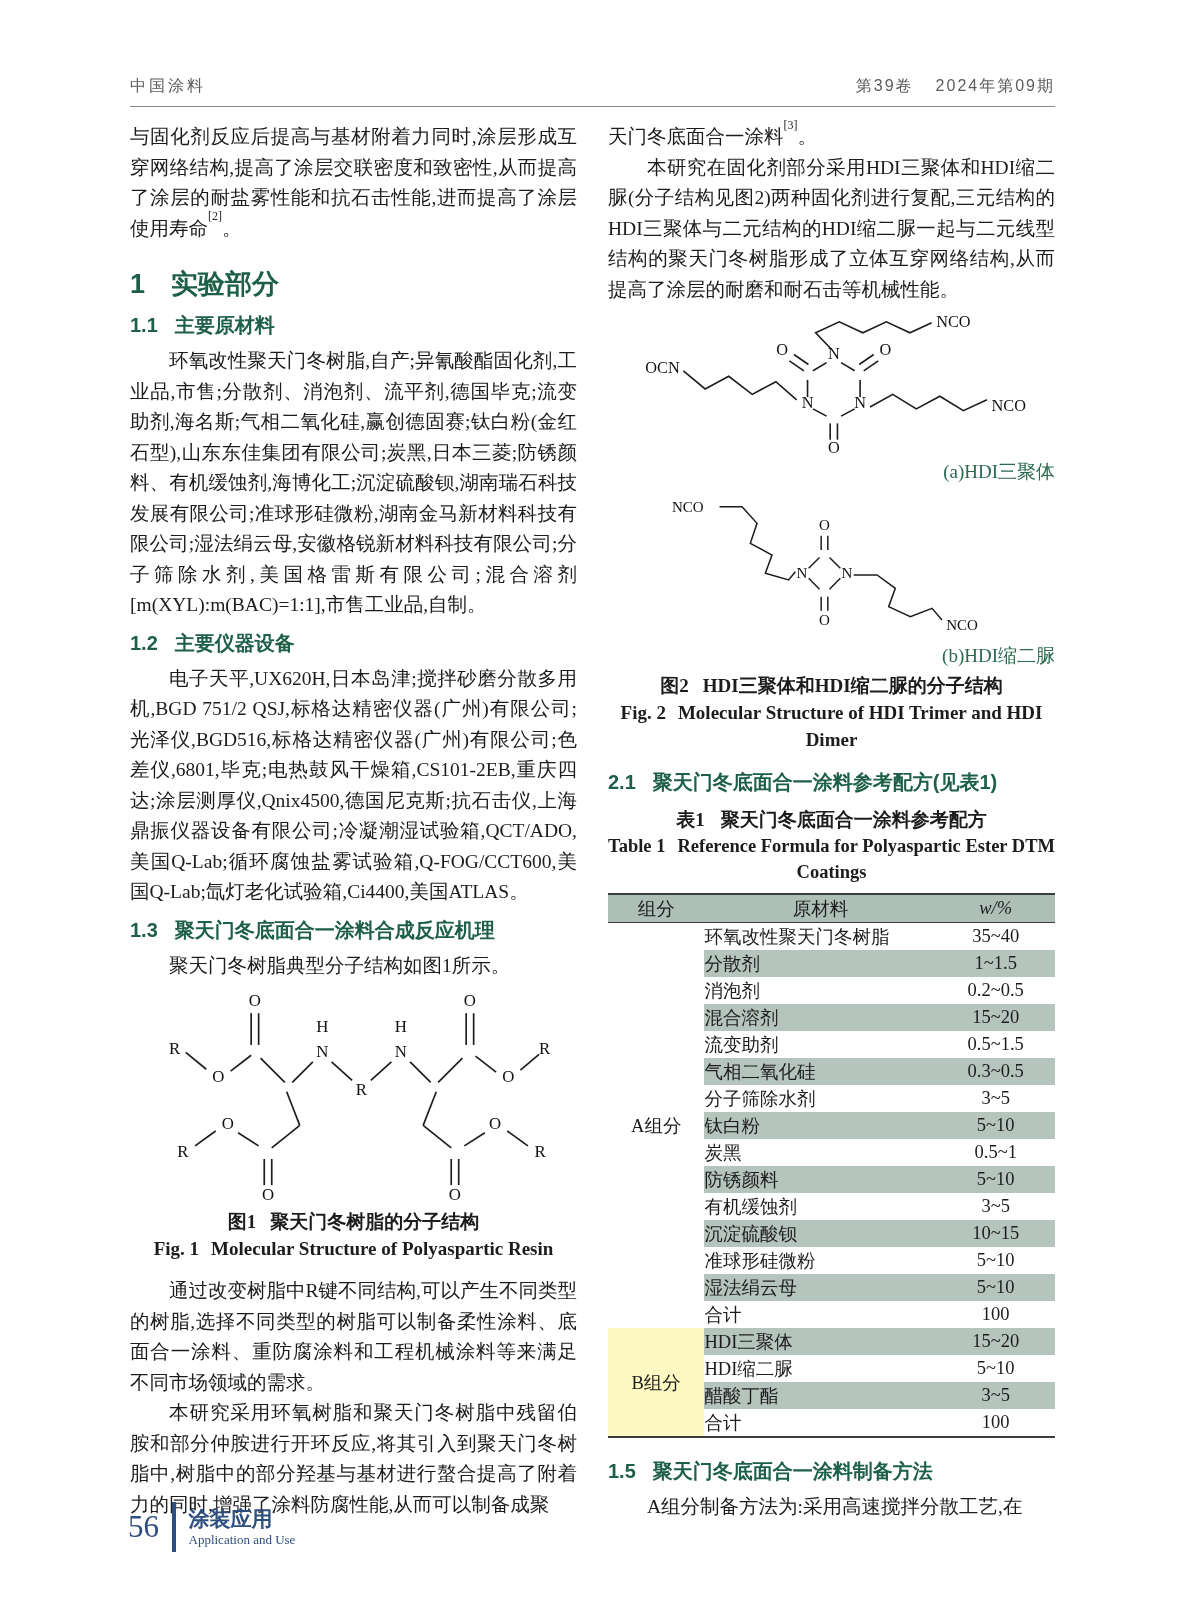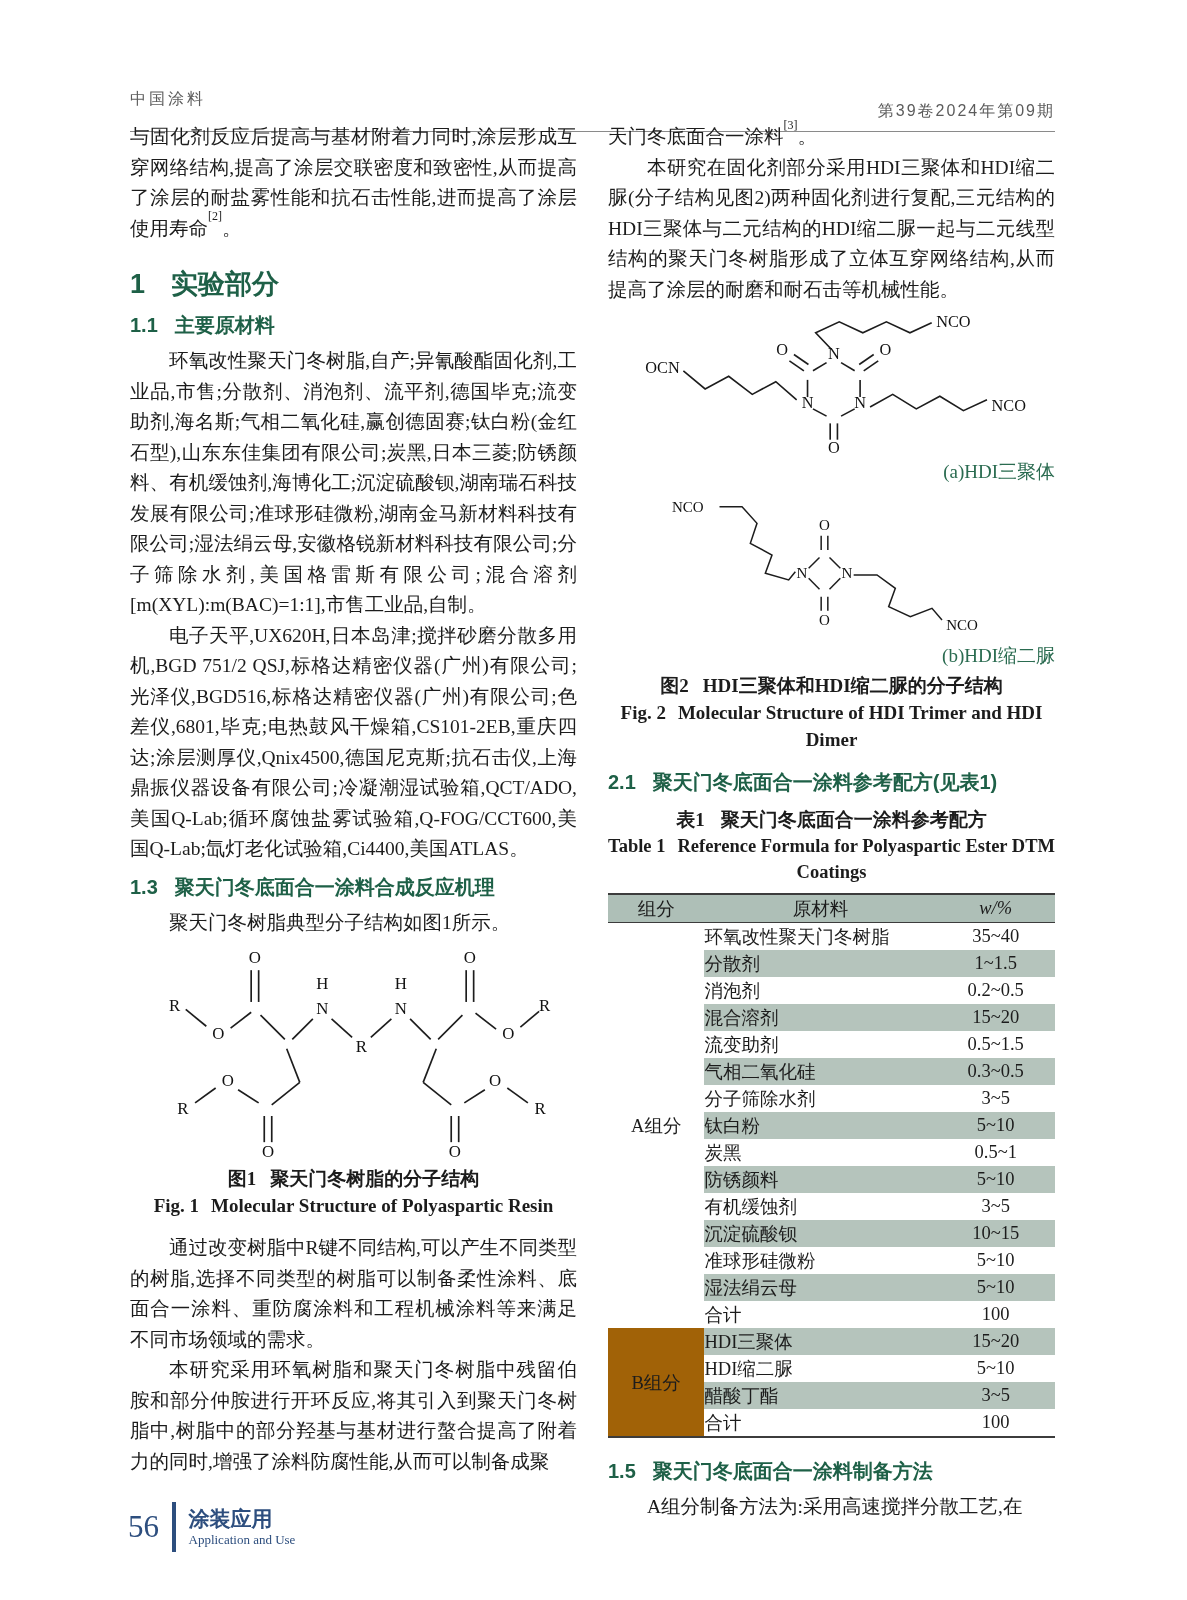--- a/index.html
+++ b/index.html
@@ -3,21 +3,21 @@
 <meta charset="utf-8">
 <style>
   html,body{margin:0;padding:0;background:#e8e8e8;}
   .page{position:relative;width:1187px;height:1600px;background:#ffffff;margin:0 auto;
         font-family:"Liberation Serif","DejaVu Serif",serif;color:#1c1c1c;overflow:hidden;}
   
   .pg-header{position:absolute;top:76px;left:130px;width:925px;display:flex;
              justify-content:space-between;align-items:center;border-bottom:1.5px solid #8a8a8a;
              padding-bottom:9px;font-family:"Liberation Sans","DejaVu Sans",sans-serif;
              font-size:16px;color:#5c5c5c;letter-spacing:3px;}
-  .issue-wrap{display:flex;letter-spacing:2px;margin-top:25px;}
+  .issue-wrap{display:flex;gap:22px;letter-spacing:2px;}
   
   .columns{position:absolute;top:122px;left:130px;width:925px;display:flex;gap:31px;}
   .col{width:447px;}
   .col p{margin:0;font-size:19.5px;line-height:30.5px;text-align:justify;}
   .indent{text-indent:2em;}
   sup.ref{font-size:12px;position:relative;top:-7px;line-height:0;}
   
   .h-sec{font-family:"Liberation Sans","DejaVu Sans",sans-serif;color:#1e6047;
          font-size:27px;font-weight:bold;margin:22px 0 10px 0;}
   .h-sec .num{margin-right:26px;}
@@ -42,21 +42,21 @@
            border-top:2.2px solid #3c3c3c;border-bottom:2.2px solid #3c3c3c;}
   table.t1 thead tr{background:#aebfb7;border-bottom:1.3px solid #3c3c3c;}
   table.t1 th{font-weight:normal;height:27px;padding:0;}
   table.t1 th.w-h{font-style:italic;}
   table.t1 td{height:27px;padding:0;}
   td.grp{width:96px;text-align:center;}
   td.mat{width:231px;text-align:left;padding-left:42px;}
   td.wcol{width:118px;text-align:center;}
   tbody tr:nth-child(even) td.mat,
   tbody tr:nth-child(even) td.wcol{background:#b5c4bc;}
-  td.grpB{background:#a16207;}
+  td.grpB{background:#fef9c3;}
   
   .footer{position:absolute;left:128px;top:1502px;display:flex;align-items:center;gap:13px;color:#2d4e7e;}
   .footer .pgnum{font-size:31px;font-family:"Liberation Serif",serif;}
   .footer .bar{width:3.5px;height:50px;background:#2d4e7e;}
   .footer .sec-zh{font-family:"Liberation Sans","DejaVu Sans",sans-serif;font-weight:bold;font-size:21px;line-height:25px;}
   .footer .sec-en{font-size:13px;line-height:17px;}
 </style>
 </head>
 <body>
 
@@ -77,20 +77,23 @@
 
       <div class="h-sec">
         <span class="num">1</span><span>实验部分</span>
       </div>
 
       <div class="h-sub">
         <span class="num">1.1</span><span>主要原材料</span>
       </div>
       <p class="indent">环氧改性聚天门冬树脂,自产;异氰酸酯固化剂,工业品,市售;分散剂、消泡剂、流平剂,德国毕克;流变助剂,海名斯;气相二氧化硅,赢创德固赛;钛白粉(金红石型),山东东佳集团有限公司;炭黑,日本三菱;防锈颜料、有机缓蚀剂,海博化工;沉淀硫酸钡,湖南瑞石科技发展有限公司;准球形硅微粉,湖南金马新材料科技有限公司;湿法绢云母,安徽格锐新材料科技有限公司;分子筛除水剂,美国格雷斯有限公司;混合溶剂[m(XYL):m(BAC)=1:1],市售工业品,自制。</p>
 
+      <div class="h-sub">
+        <span class="num">1.2</span><span>主要仪器设备</span>
+      </div>
       <p class="indent">电子天平,UX620H,日本岛津;搅拌砂磨分散多用机,BGD 751/2 QSJ,标格达精密仪器(广州)有限公司;光泽仪,BGD516,标格达精密仪器(广州)有限公司;色差仪,6801,毕克;电热鼓风干燥箱,CS101-2EB,重庆四达;涂层测厚仪,Qnix4500,德国尼克斯;抗石击仪,上海鼎振仪器设备有限公司;冷凝潮湿试验箱,QCT/ADO,美国Q-Lab;循环腐蚀盐雾试验箱,Q-FOG/CCT600,美国Q-Lab;氙灯老化试验箱,Ci4400,美国ATLAS。</p>
 
       <div class="h-sub">
         <span class="num">1.3</span><span>聚天门冬底面合一涂料合成反应机理</span>
       </div>
       <p class="indent">聚天门冬树脂典型分子结构如图1所示。</p>
 
       <div class="figwrap">
         <svg width="400" height="215" viewBox="0 0 420 230">
 

